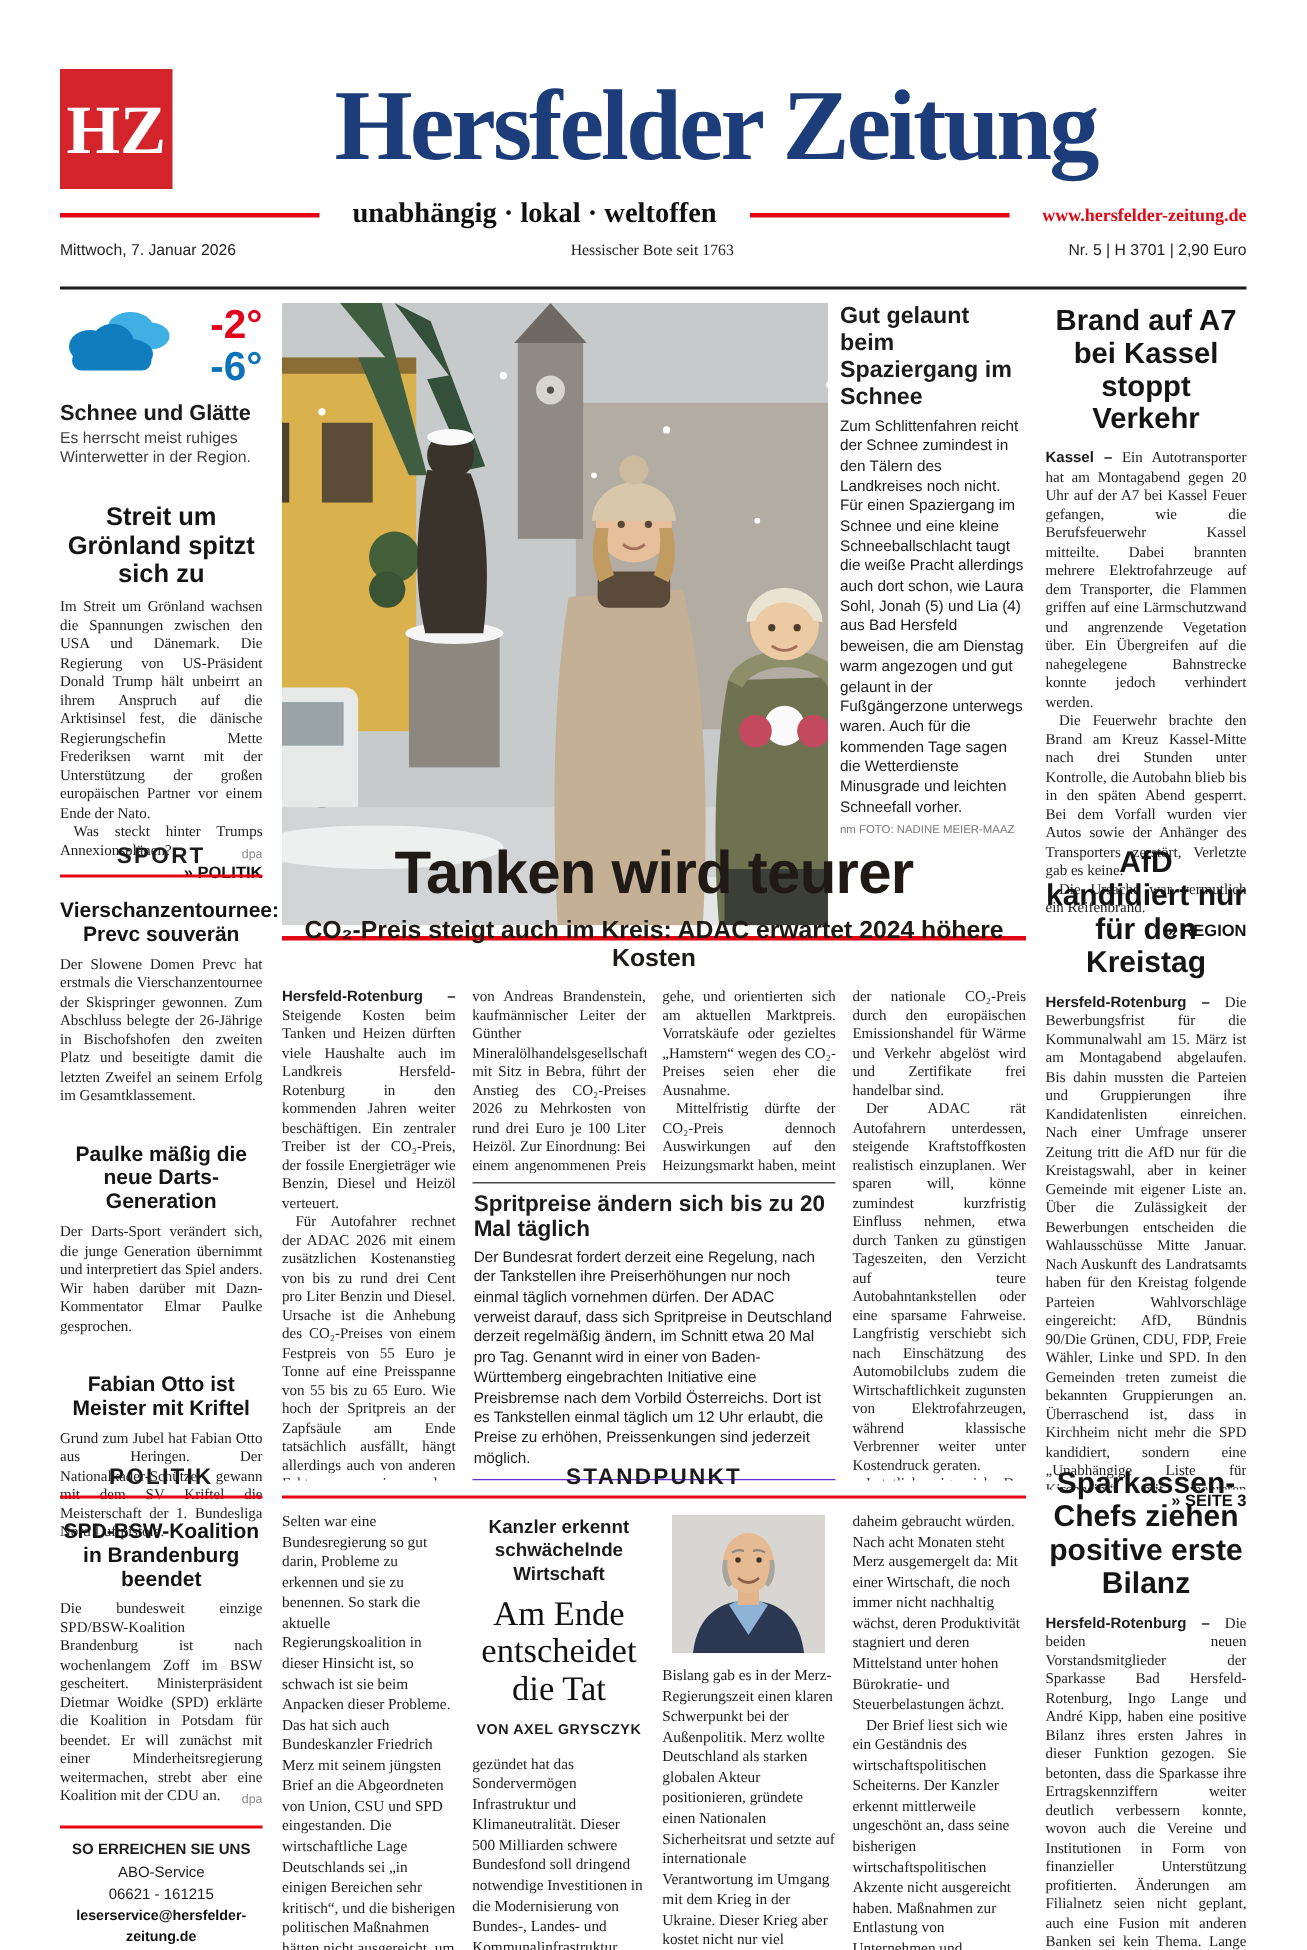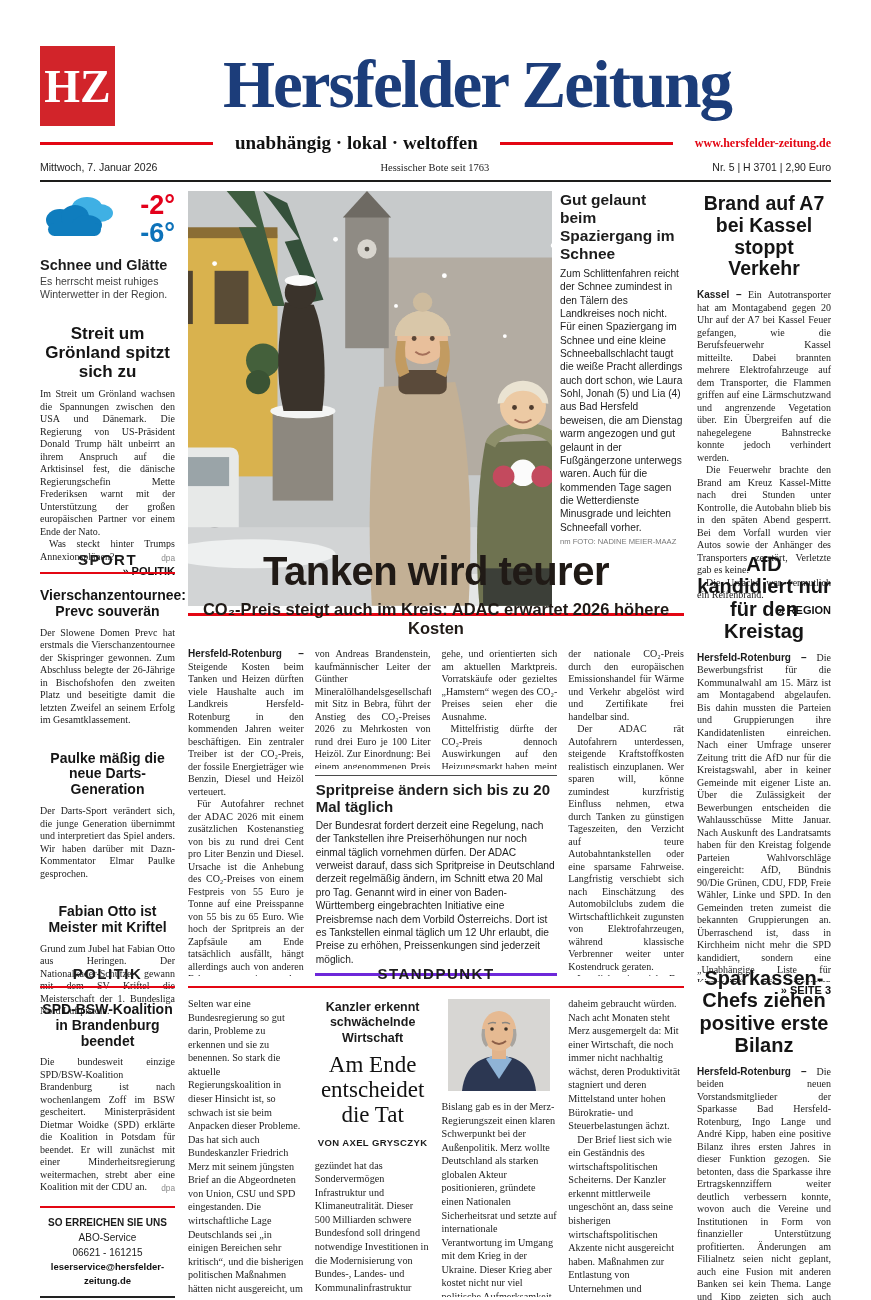--- a/index.html
+++ b/index.html
@@ -19,21 +19,21 @@
     flex: 1; font-family: "Liberation Serif", serif; font-weight: 700;
     font-size: 67px; line-height: 76px; color: #1c3d7a; letter-spacing: -2px;
     text-align: center; white-space: nowrap;
   }
   .tagline-row { display: flex; align-items: center; gap: 22px; margin-top: 6px; }
   .rule-red { height: 3px; background: #e30613; flex: 1; }
   .tagline { font-family: "Liberation Serif", serif; font-weight: 700; font-size: 19px; color: #111; }
   .site-url { color: #e30613; font-weight: 700; font-size: 12px; text-decoration: none; font-family: Liberation Serif, serif; }
   .date-row {
     display: flex; justify-content: space-between; align-items: baseline;
-    font-size: 10.5px; color: #222; margin-top: 7px; padding-bottom: 7px;
+    font-size: 10.5px; color: #222; margin-top: 7px; padding-bottom: 18px;
     border-bottom: 2px solid #1d1d1b;
   }
   .date-row .motto { font-family: "Liberation Serif", serif; }
   
   .section-top { display: grid; grid-template-columns: 135px 1fr 134px; column-gap: 13px; margin-top: 9px; height: 350px; }
   .section-main { display: grid; grid-template-columns: 135px 1fr 134px; column-gap: 13px; margin-top: 10px; height: 400px; }
   .section-bottom { display: grid; grid-template-columns: 135px 1fr 134px; column-gap: 13px; margin-top: 14px; height: 352px; overflow: hidden; }
   
   .body-serif { font-family: "Liberation Serif", serif; font-size: 10px; line-height: 1.25; text-align: justify; }
   .body-serif p + p { text-indent: 9px; }
@@ -63,21 +63,21 @@
   .main-photo svg { width: 100%; height: 100%; display: block; }
   .photo-caption h2 { font-size: 15.5px; font-weight: 700; line-height: 1.16; margin-bottom: 4px; }
   .cap-text { font-size: 10.2px; line-height: 1.31; }
   .cap-credit { font-size: 7.6px; color: #777; text-align: left; margin-top: 3px; }
   
   .main-center h1 { font-size: 40px; font-weight: 700; text-align: center; line-height: 1; letter-spacing: -0.5px; color: #201a16; }
   .main-sub { font-size: 16.5px; font-weight: 700; text-align: center; margin: 9px 0 10px; color: #201a16; }
   .cols4 { display: grid; grid-template-columns: repeat(4, 1fr); grid-template-rows: 1fr auto; column-gap: 11px; height: 328px; overflow: hidden; }
   .acol { overflow: hidden; }
   .span2 { grid-row: 1 / span 2; }
-  .sprit-box { grid-column: 2 / span 2; grid-row: 2; border-top: 1px solid #4a4a4a; border-bottom: 3px solid #6d28d9; padding: 5px 1px 7px; margin-top: 6px; }
+  .sprit-box { grid-column: 2 / span 2; grid-row: 2; border-top: 1px solid #4a4a4a; border-bottom: 1px solid #6d28d9; padding: 5px 1px 7px; margin-top: 6px; }
   .sprit-box h4 { font-size: 15px; font-weight: 700; margin-bottom: 4px; }
   .sprit-box p { font-size: 10.2px; line-height: 1.31; }
   
   .sp-rule { border-bottom: 2.5px solid #e30613; }
   .cols4b { display: grid; grid-template-columns: repeat(4, 1fr); column-gap: 11px; margin-top: 9px; height: 300px; overflow: hidden; }
   .op-text { font-family: "Liberation Serif", serif; font-size: 10.2px; line-height: 1.33; text-align: left; }
   .op-text p + p { text-indent: 9px; }
   .op-kicker { font-size: 12.5px; font-weight: 700; text-align: center; line-height: 1.22; margin: 3px 0 6px; }
   .op-head { font-family: "Liberation Serif", serif; font-weight: 400; font-size: 23px; line-height: 1.1; text-align: center; margin-bottom: 9px; color: #111; }
   .op-byline { font-size: 9.5px; font-weight: 700; text-align: center; letter-spacing: 0.4px; margin-bottom: 11px; }
@@ -243,21 +243,21 @@
       <article>
         <h3 class="side-title" style="font-size:14px; margin-top:24px">Fabian Otto ist Meister mit Kriftel</h3>
         <div class="body-serif">
             <p>Grund zum Jubel hat Fabian Otto aus Heringen. Der Nationalkader-Schütze gewann mit dem SV Kriftel die Meisterschaft der 1. Bundesliga Nord Luftpistole.</p>
           </div>
       </article>
     </aside>
 
     <div class="main-center">
       <h1>Tanken wird teurer</h1>
-      <div class="main-sub">CO₂-Preis steigt auch im Kreis: ADAC erwartet 2026 höhere Kosten</div>
+      <div class="main-sub">CO₂-Preis steigt auch im Kreis: ADAC erwartet 2024 höhere Kosten</div>
       <div class="cols4">
         <div class="acol span2 body-serif">
           <p><span class="dateline">Hersfeld-Rotenburg –</span> <span>Steigende Kosten beim Tanken und Heizen dürften viele Haushalte auch im Landkreis Hersfeld-Rotenburg in den kommenden Jahren weiter beschäftigen. Ein zentraler Treiber ist der CO₂-Preis, der fossile Energieträger wie Benzin, Diesel und Heizöl verteuert.</span></p>
           <p>Für Autofahrer rechnet der ADAC 2026 mit einem zusätzlichen Kostenanstieg von bis zu rund drei Cent pro Liter Benzin und Diesel. Ursache ist die Anhebung des CO₂-Preises von einem Festpreis von 55 Euro je Tonne auf eine Preisspanne von 55 bis zu 65 Euro. Wie hoch der Spritpreis an der Zapfsäule am Ende tatsächlich ausfällt, hängt allerdings auch von anderen Faktoren wie dem Rohölpreis oder weltpolitischen Entwicklungen ab, betont der ADAC Hessen-Thüringen auf Anfrage unserer Zeitung.</p>
 
         </div>
         <div class="acol body-serif">
           <p>von Andreas Brandenstein, kaufmännischer Leiter der Günther Mineralölhandelsgesellschaft mit Sitz in Bebra, führt der Anstieg des CO₂-Preises 2026 zu Mehrkosten von rund drei Euro je 100 Liter Heizöl. Zur Einordnung: Bei einem angenommenen Preis von 90 Euro pro 100 Liter entspricht das gut drei Prozent des Gesamtpreises.</p>
 
         </div>

